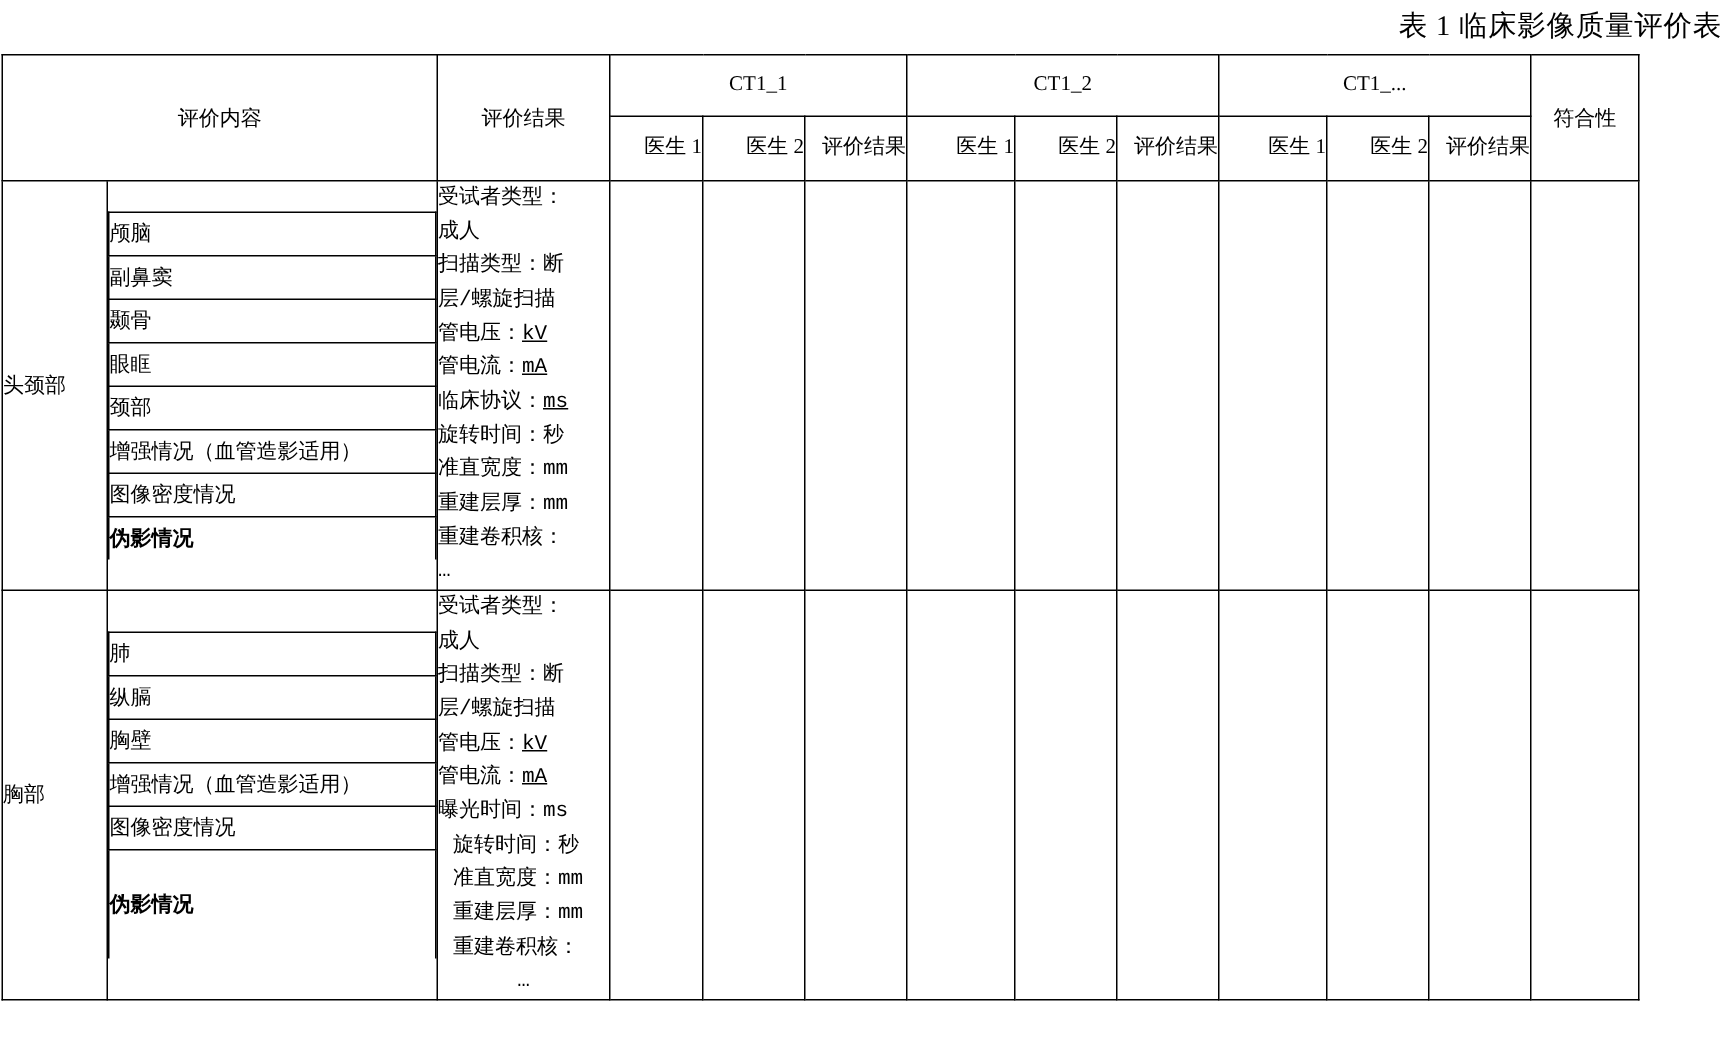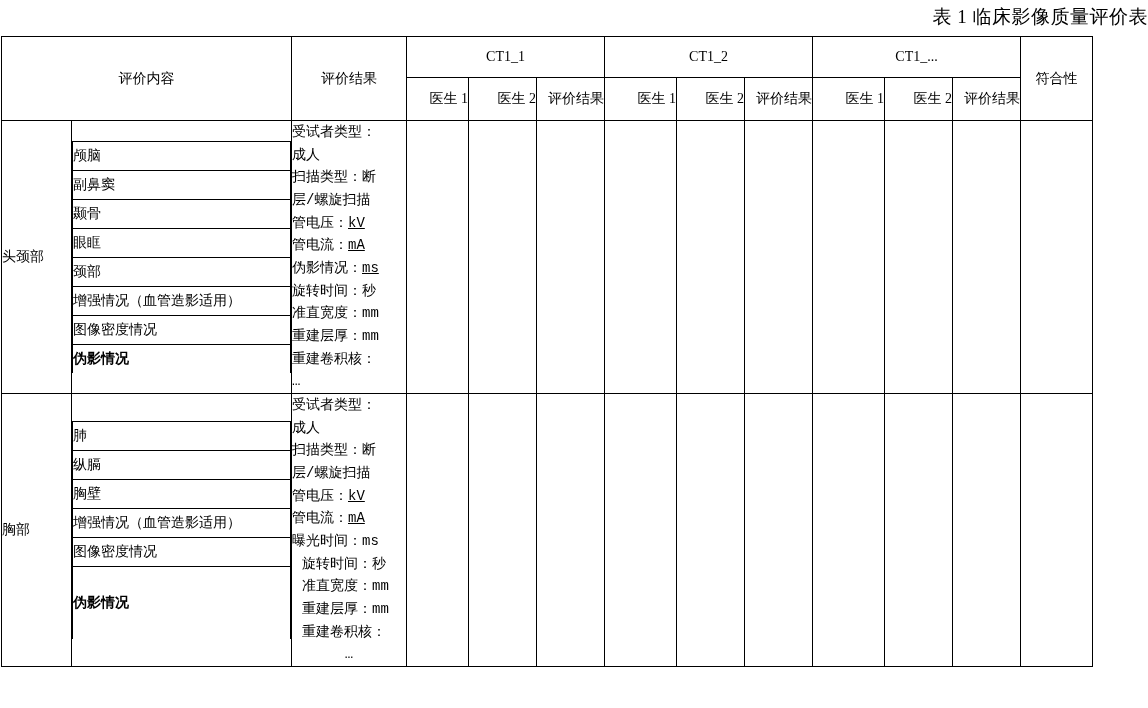--- a/index.html
+++ b/index.html
@@ -168,21 +168,21 @@
           </tbody>
             </table>
         </td>
         <td class="proto-cell">
           <div>受试者类型：</div>
           <div>成人</div>
           <div>扫描类型：断</div>
           <div>层/螺旋扫描</div>
           <div><span>管电压：</span><span class="u">kV</span></div>
           <div><span>管电流：</span><span class="u">mA</span></div>
-          <div><span>伪影情况：</span><span class="u">ms</span></div>
+          <div><span>临床协议：</span><span class="u">ms</span></div>
           <div>旋转时间：秒</div>
           <div>准直宽度：mm</div>
           <div>重建层厚：mm</div>
           <div>重建卷积核：</div>
           <div>…</div>
         </td>
         <td class="blank"></td>
         <td class="blank"></td>
         <td class="blank"></td>
         <td class="blank"></td>

